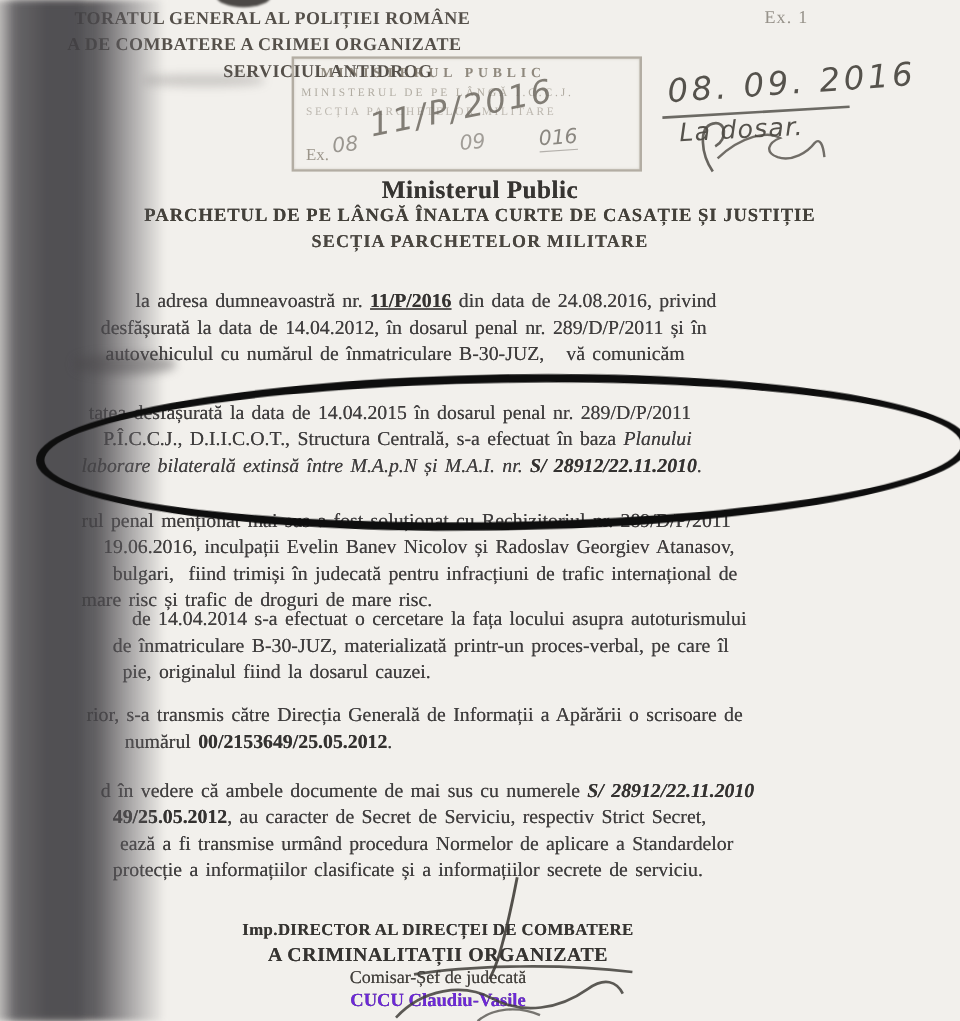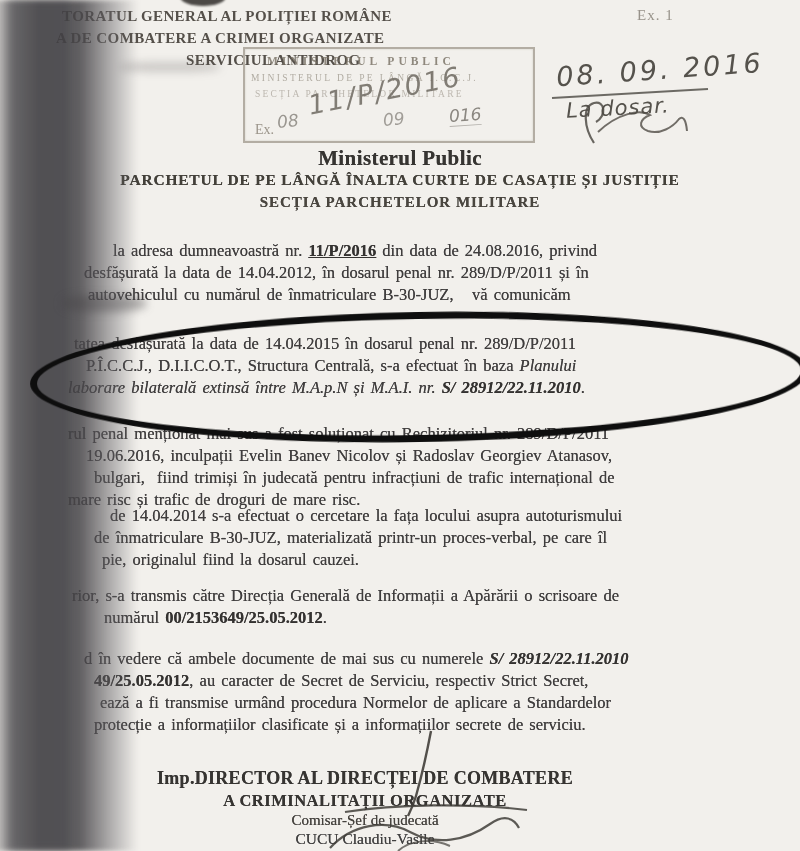--- a/index.html
+++ b/index.html
@@ -42,24 +42,24 @@
            transform:rotate(-1deg);z-index:6;filter:blur(.3px);}
   
   .band{left:-8px;top:0;width:146px;height:851px;z-index:5;filter:blur(2.5px);
         background:linear-gradient(90deg,rgba(96,94,98,.12) 0%,rgba(84,82,86,.7) 12%,rgba(70,68,72,.86) 32%,rgba(72,70,74,.86) 60%,rgba(100,98,102,.5) 80%,rgba(124,122,126,0) 100%);}
   .band2{left:10px;top:0;width:60px;height:851px;z-index:5;filter:blur(4px);background:rgba(58,56,60,.35);}
   .blob1{left:62px;top:295px;width:84px;height:17px;z-index:5;filter:blur(4px);background:rgba(70,68,70,.4);border-radius:40%;}
   .blob2{left:120px;top:62px;width:100px;height:10px;z-index:4;filter:blur(4px);background:rgba(90,86,86,.25);border-radius:40%;}
   .emblem{left:180px;top:-13px;width:46px;height:19px;background:#4c4946;border-radius:50%;filter:blur(1px);}
   
   .sig{left:140px;top:768px;width:450px;text-align:center;z-index:3;}
-  .sig .s1{font-size:18px;font-weight:bold;color:#363431;letter-spacing:.3px;}
+  .sig .s1{font-size:14px;font-weight:bold;color:#363431;letter-spacing:.3px;}
   .sig .s2{font-size:16.5px;font-weight:bold;color:#363431;letter-spacing:.5px;margin-top:2px;}
   .sig .s3{font-size:15px;color:#45423d;margin-top:1px;}
-  .sig .s4{font-size:15.5px;font-weight:normal;color:#404040;margin-top:1px;}
+  .sig .s4{font-size:15.5px;font-weight:bold;color:#6d28d9;margin-top:1px;}
   svg.overlay{position:absolute;left:0;top:0;z-index:7;pointer-events:none;}
 </style>
 </head>
 <body>
 
 <div class="page">
 
   <div class="abs emblem"></div>
 
   <div class="abs lh" style="left:62px;top:8px;">TORATUL GENERAL AL POLIȚIEI ROMÂNE</div>

